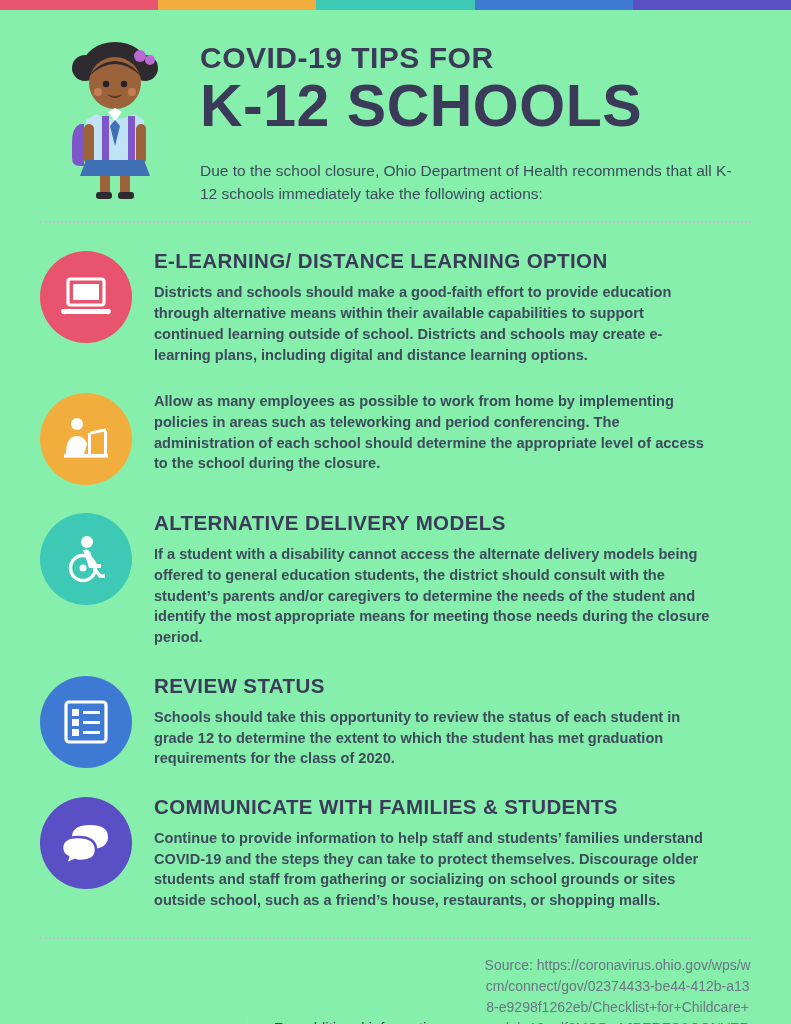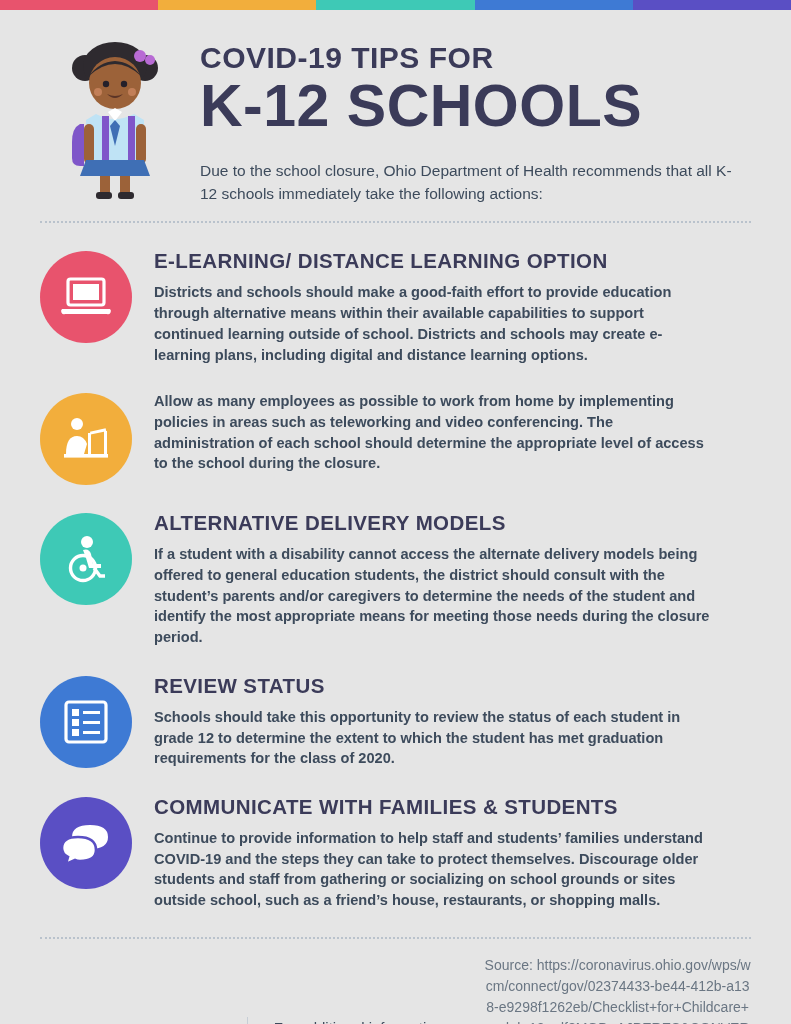--- a/index.html
+++ b/index.html
@@ -6,21 +6,21 @@
   html, body {
     width: 791px;
     height: 1024px;
     background: #ffffff;
     font-family: "Liberation Sans", sans-serif;
   }
   #page {
     position: relative;
     width: 791px;
     height: 1024px;
-    background: #e5e5e5;
+    background: #86efac;
     overflow: hidden;
   }
   
   .topbar {
     display: flex;
     width: 100%;
     height: 10px;
   }
   .topbar span { flex: 1 1 0; height: 100%; display: block; }
 
@@ -254,21 +254,21 @@
         <svg width="52" height="46" viewBox="0 0 52 46" xmlns="http://www.w3.org/2000/svg">
           <circle cx="17" cy="8" r="6" fill="#ffffff"></circle>
           <path d="M6 38 q0 -18 11 -18 q7 0 10 8 l-3 10z" fill="#ffffff"></path>
           <rect x="4" y="38" width="44" height="3.6" fill="#ffffff"></rect>
           <rect x="30" y="14" width="16" height="3" fill="#ffffff" transform="rotate(-12 38 15)"></rect>
           <rect x="28" y="17" width="3" height="21" fill="#ffffff"></rect>
           <rect x="44" y="15" width="3" height="23" fill="#ffffff"></rect>
         </svg>
       </div>
       <div class="item-body">
-        <div class="item-text">Allow as many employees as possible to work from home by implementing policies in areas such as teleworking and video conferencing. The administration of each school should determine the appropriate level of access to the school during the closure.</div>
+        <div class="item-text">Allow as many employees as possible to work from home by implementing policies in areas such as teleworking and period conferencing. The administration of each school should determine the appropriate level of access to the school during the closure.</div>
       </div>
     </div>
 
     <div class="item">
       <div class="badge" style="background:#3ec9b6">
         <svg width="46" height="48" viewBox="0 0 46 48" xmlns="http://www.w3.org/2000/svg">
           <circle cx="24" cy="7" r="6" fill="#ffffff"></circle>
           <path d="M20 15 q6 -2 8 4 l2 10 h8 v4 h-12 l-3 -10z" fill="#ffffff"></path>
           <circle cx="20" cy="33" r="12.5" fill="none" stroke="#ffffff" stroke-width="3.4"></circle>
           <circle cx="20" cy="33" r="3.5" fill="#ffffff"></circle>

